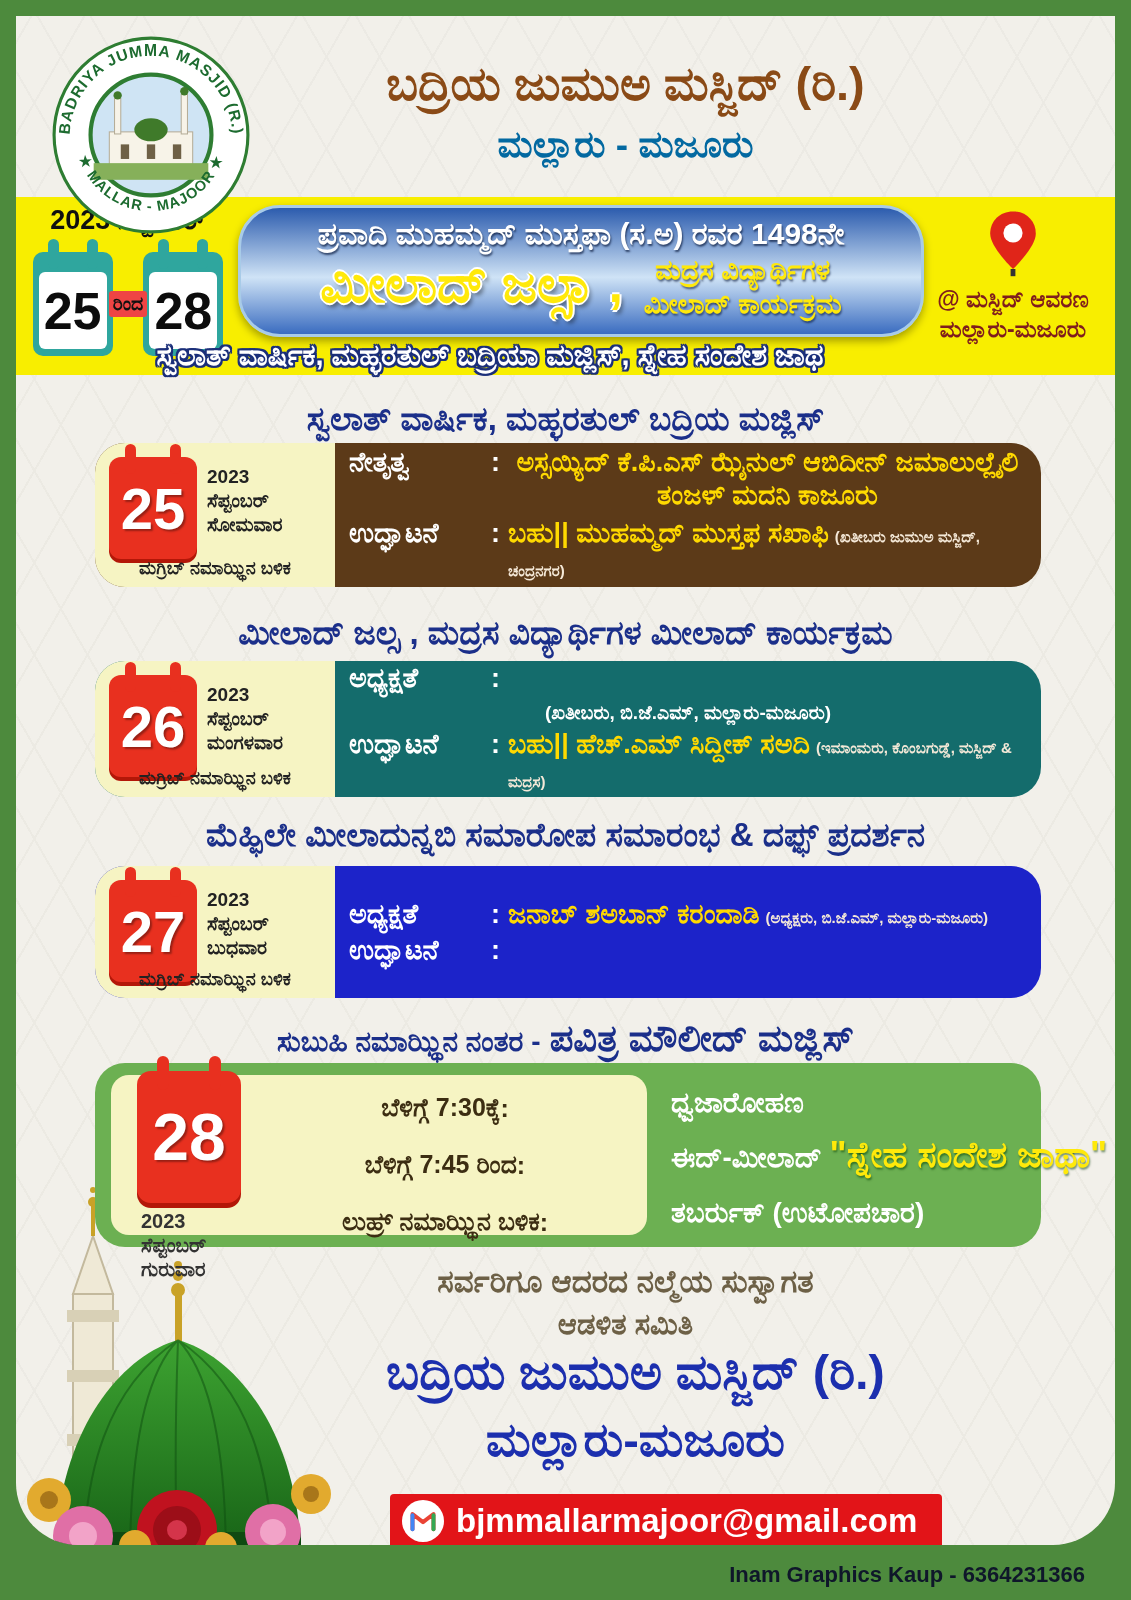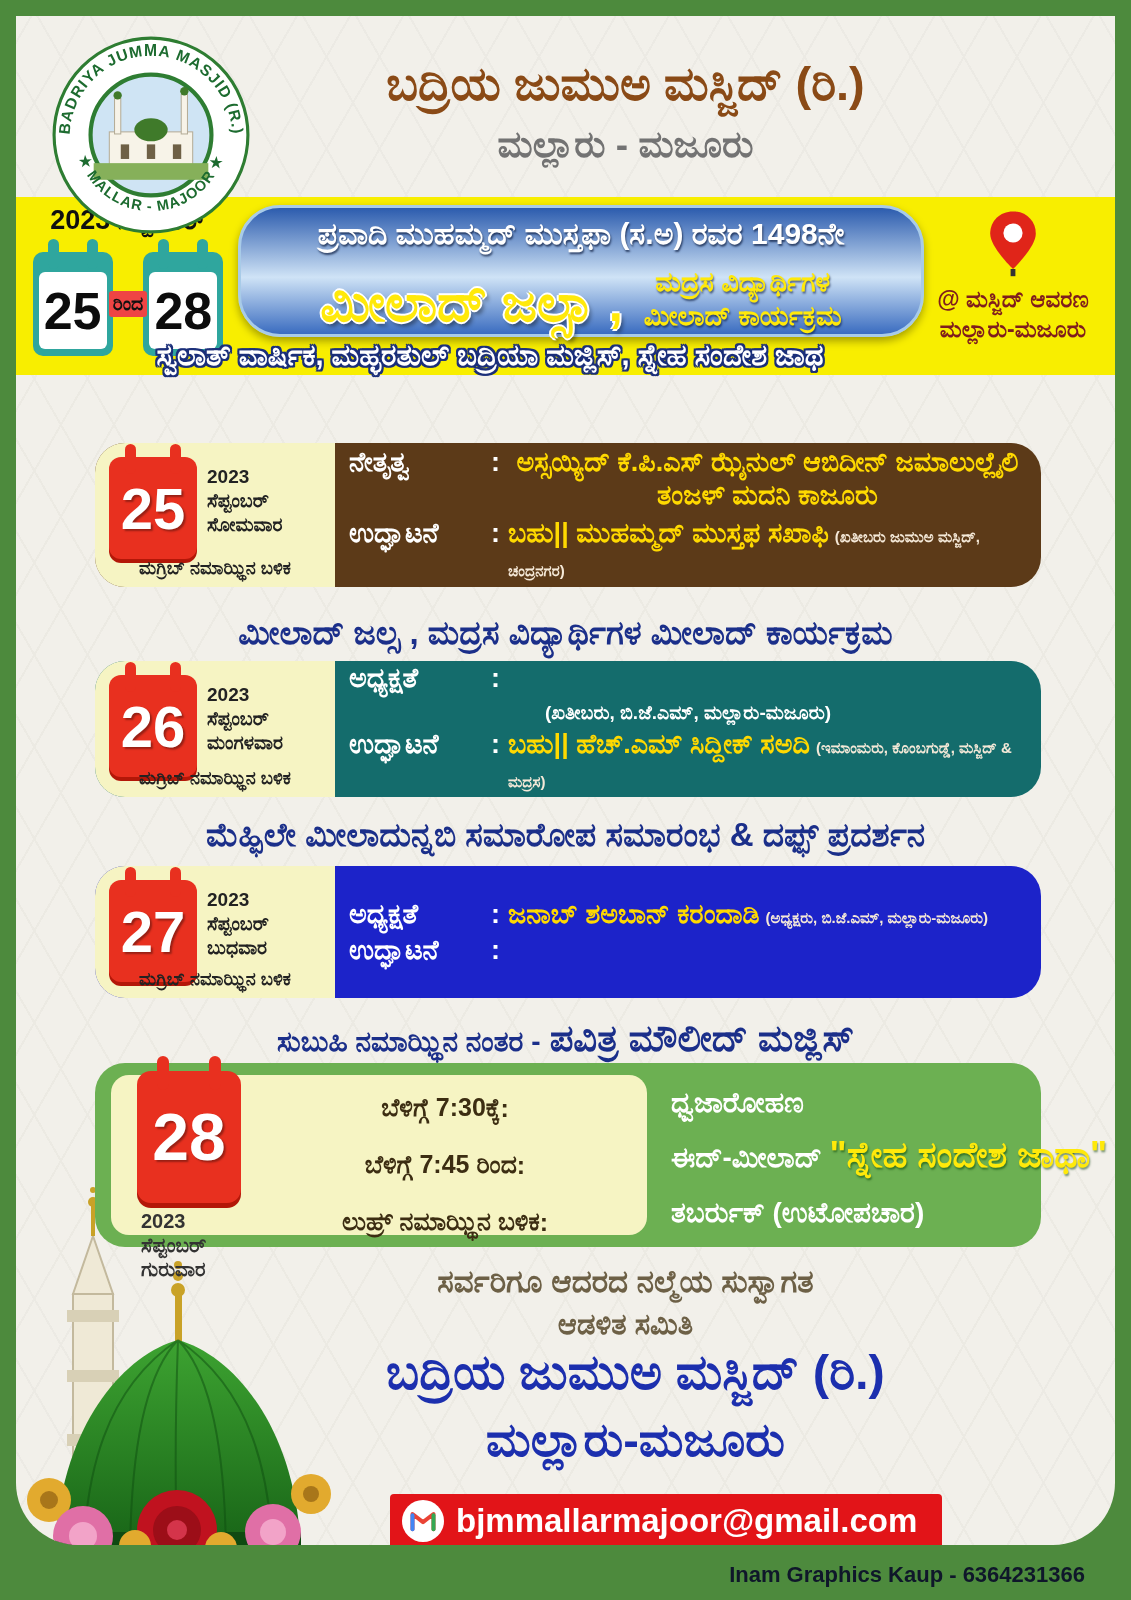--- a/index.html
+++ b/index.html
@@ -9,40 +9,40 @@
     background:#f2f0ea;border-radius:0 0 62px 62px;overflow:hidden;}
   .page::before{content:"";position:absolute;inset:0;opacity:.05;
     background:
       repeating-linear-gradient(60deg,#8a8a7a 0 2px,transparent 2px 46px),
       repeating-linear-gradient(-60deg,#8a8a7a 0 2px,transparent 2px 46px);}
   
   .logo{position:absolute;left:36px;top:20px;width:198px;height:198px;z-index:4;}
   .title{position:absolute;left:140px;right:20px;top:40px;text-align:center;
     font-size:47px;font-weight:bold;color:#8a4a16;z-index:3;}
   .subtitle{position:absolute;left:140px;right:20px;top:108px;text-align:center;
-    font-size:37px;font-weight:bold;color:#737373;z-index:3;}
+    font-size:37px;font-weight:bold;color:#0369a1;z-index:3;}
   
   .banner{position:absolute;left:0;top:181px;width:100%;height:178px;background:#f8ee00;z-index:3;}
   .banner-left{position:absolute;left:4px;top:8px;width:216px;text-align:center;}
   .banner-ym{font-size:27px;font-weight:bold;color:#101010;}
   .cal-row{display:flex;align-items:center;justify-content:center;margin-top:16px;gap:0;}
   .bcal{position:relative;width:80px;height:104px;background:#2fa69e;border-radius:10px;}
   .bcal .hk{position:absolute;top:-13px;width:11px;height:30px;background:#2fa69e;border-radius:6px;}
   .bcal .hk.l{left:15px}.bcal .hk.r{right:15px}
   .bcal .pg{position:absolute;left:6px;right:6px;top:20px;bottom:7px;background:#ffffff;
     border-radius:6px;display:flex;align-items:center;justify-content:center;
     font-size:52px;font-weight:bold;color:#0c0c0c;}
   .cal-conn{background:#ef4444;color:#111;font-size:19px;font-weight:bold;
     padding:2px 4px;margin:0 -4px;z-index:2;border-radius:3px;}
   .banner-box{position:absolute;left:222px;top:8px;width:680px;height:126px;border-radius:42px;
     background:linear-gradient(180deg,#2c5cae 0%,#cfe3f6 55%,#3a6cc0 100%);
     border:3px solid #a8cbe8;box-shadow:0 4px 8px rgba(0,0,0,.35);}
   .bb-line1{text-align:center;color:#ffffff;font-weight:bold;font-size:30px;margin-top:9px;
     text-shadow:1px 2px 2px rgba(10,25,60,.7);}
-  .bb-row{display:flex;align-items:flex-end;justify-content:center;gap:21px;margin-top:14px;}
+  .bb-row{display:flex;align-items:flex-start;justify-content:center;gap:21px;margin-top:2px;}
   .bb-main{font-size:52px;font-weight:bold;color:#ffe90a;
     text-shadow:2px 0 #fff,-2px 0 #fff,0 2px #fff,0 -2px #fff,3px 4px 4px rgba(0,0,0,.45);}
   .bb-side{font-size:27px;font-weight:bold;color:#ffe90a;text-align:center;line-height:1.25;
     text-shadow:1px 2px 2px rgba(10,25,60,.6);}
   .banner-sub{position:absolute;left:40px;bottom:2px;width:868px;text-align:center;
     font-size:29px;font-weight:bold;color:#ffffff;
     text-shadow:2px 0 #1b2f7a,-2px 0 #1b2f7a,0 2px #1b2f7a,0 -2px #1b2f7a,
       2px 2px #1b2f7a,-2px -2px #1b2f7a,2px -2px #1b2f7a,-2px 2px #1b2f7a;}
   .banner-right{position:absolute;right:2px;top:12px;width:200px;text-align:center;}
   .pin{width:58px;height:72px;}
@@ -189,20 +189,21 @@
         <svg class="pin" viewBox="0 0 24 30">
           <path d="M12 1 C6.5 1 2.5 5 2.5 10.2 C2.5 16 12 25 12 25 C12 25 21.5 16 21.5 10.2 C21.5 5 17.5 1 12 1 Z" fill="#e02519"></path>
           <circle cx="12" cy="10" r="4" fill="#ffffff"></circle>
           <rect x="11" y="25" width="2" height="3" fill="#333"></rect>
         </svg>
         <div class="loc">@ ಮಸ್ಜಿದ್ ಆವರಣ</div>
         <div class="loc">ಮಲ್ಲಾರು-ಮಜೂರು</div>
       </div>
     </div>
 
+    <div class="shead sh1">ಸ್ವಲಾತ್ ವಾರ್ಷಿಕ, ಮಹ್ಳರತುಲ್ ಬದ್ರಿಯ ಮಜ್ಲಿಸ್</div>
     <div class="eblock eb25">
       <div class="ecal">
         <div class="cwrap">
           <div class="cal">
             <div class="hk l"></div>
               <div class="hk r"></div>
             <div class="num">25</div>
           </div>
           <div class="dcol">
             <div>2023</div>

